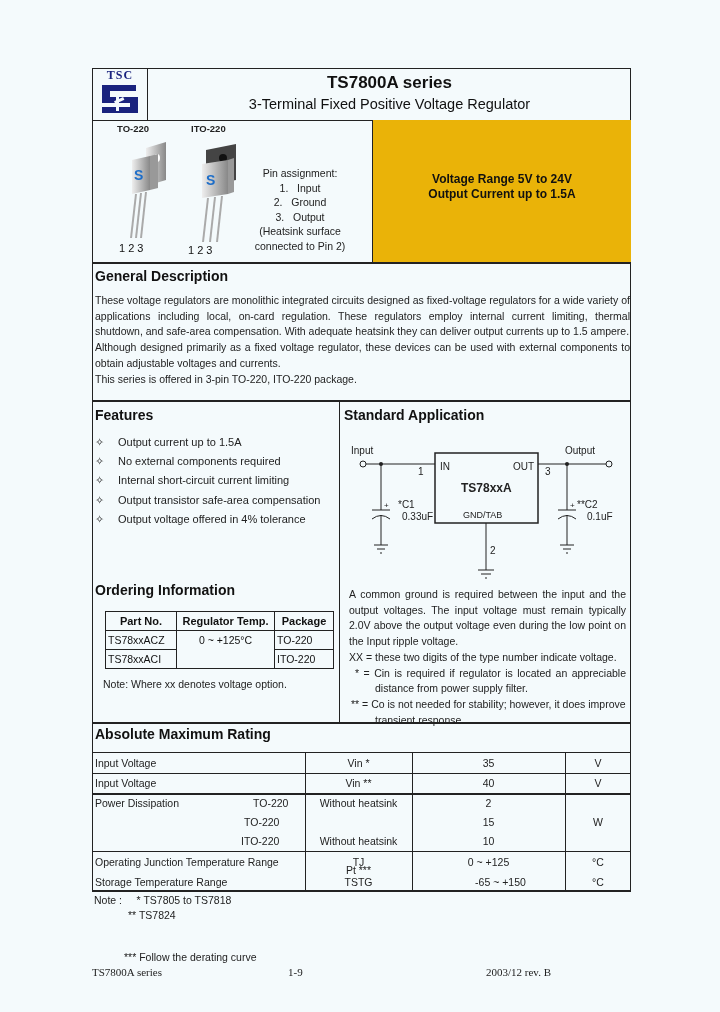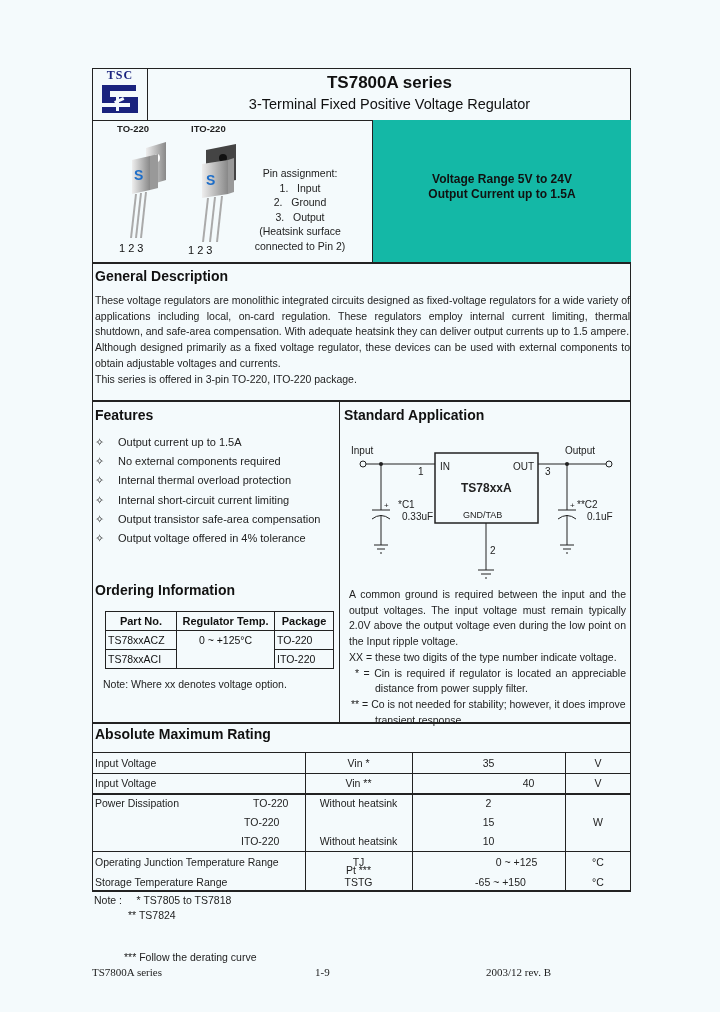--- a/index.html
+++ b/index.html
@@ -5,21 +5,21 @@
   html, body { margin:0; padding:0; }
   body { width:720px; height:1012px; background:#f4fafc; position:relative; font-family:"Liberation Sans", sans-serif; color:#111; overflow:hidden; }
   .abs { position:absolute; }
   .frame { position:absolute; left:92px; top:68px; width:539px; height:823px; border:1px solid #222; box-sizing:border-box; }
   .hline { position:absolute; height:0; border-top:1px solid #222; }
   .vline { position:absolute; width:0; border-left:1px solid #222; }
   .title { font-weight:bold; font-size:17px; }
   .subtitle { font-size:14.5px; }
   .h2 { font-weight:bold; font-size:14px; }
   .small { font-size:10.5px; color:#222; }
-  .gray { background:#14b8a6; }
+  .gray { background:#eab308; }
   .para { font-size:10.5px; line-height:15.7px; text-align:justify; color:#222; }
   .feat { font-size:11px; color:#222; }
   table.ord { border-collapse:collapse; font-size:10.5px; }
   table.ord td, table.ord th { border:1px solid #222; padding:0 2px; height:18px; }
   table.ord th { font-weight:bold; font-size:11px; }
   .rt { font-size:10.5px; color:#222; position:absolute; }
   .ctr { text-align:center; }
   .foot { font-family:"Liberation Serif", serif; font-size:11px; color:#222; position:absolute; }
 </style>
 </head>
@@ -96,21 +96,20 @@
   <div class="para">These voltage regulators are monolithic integrated circuits designed as fixed-voltage regulators for a wide variety of applications including local, on-card regulation. These regulators employ internal current limiting, thermal shutdown, and safe-area compensation. With adequate heatsink they can deliver output currents up to 1.5 ampere.</div>
   <div class="para">Although designed primarily as a fixed voltage regulator, these devices can be used with external components to obtain adjustable voltages and currents.</div>
   <div class="para">This series is offered in 3-pin TO-220, ITO-220 package.</div>
 </div>
 <div class="hline" style="left:92px; top:400px; width:539px; border-top-width:2px;"></div>
 
 <div class="abs h2" style="left:95px; top:407px;">Features</div>
 <div class="abs" style="left:95px; top:436px; width:240px;">
   <div class="feat" style="height:19.2px;"><span style="display:inline-block;width:23px;">✧</span><span>Output current up to 1.5A</span></div>
   <div class="feat" style="height:19.2px;"><span style="display:inline-block;width:23px;">✧</span><span>No external components required</span></div>
-  <div class="feat" style="height:19.2px;"><span style="display:inline-block;width:23px;">✧</span><span>Internal thermal overload protection</span></div>
   <div class="feat" style="height:19.2px;"><span style="display:inline-block;width:23px;">✧</span><span>Internal short-circuit current limiting</span></div>
   <div class="feat" style="height:19.2px;"><span style="display:inline-block;width:23px;">✧</span><span>Output transistor safe-area compensation</span></div>
   <div class="feat" style="height:19.2px;"><span style="display:inline-block;width:23px;">✧</span><span>Output voltage offered in 4% tolerance</span></div>
 </div>
 
 <div class="abs h2" style="left:95px; top:582px;">Ordering Information</div>
 <table class="ord abs" style="left:105px; top:611px;">
   <tbody>
       <tr>
     <th style="width:66px;">Part No.</th>
@@ -195,48 +194,48 @@
 
 <div>
   <div class="rt" style="left:95px; top:757px;">Input Voltage</div>
   <div class="rt ctr" style="left:305px; top:757px; width:107px;">Vin *</div>
   <div class="rt ctr" style="left:412px; top:757px; width:153px;">35</div>
   <div class="rt ctr" style="left:565px; top:757px; width:66px;">V</div>
 </div>
 <div>
   <div class="rt" style="left:95px; top:777px;">Input Voltage</div>
   <div class="rt ctr" style="left:305px; top:777px; width:107px;">Vin **</div>
-  <div class="rt ctr" style="left:424px; top:777px; width:153px;padding-left:28px;">40</div>
+  <div class="rt ctr" style="left:412px; top:777px; width:153px;">40</div>
   <div class="rt ctr" style="left:565px; top:777px; width:66px;">V</div>
 </div>
 <div>
   <div class="rt" style="left:95px; top:797px;">Power Dissipation</div>
   <div class="rt" style="left:253px; top:797px;">TO-220</div>
   <div class="rt ctr" style="left:305px; top:797px; width:107px;">Without heatsink</div>
   <div class="rt ctr" style="left:412px; top:797px; width:153px;">2</div>
   <div class="rt" style="left:244px; top:816px;">TO-220</div>
   <div class="rt ctr" style="left:305px; top:864px; width:107px;">Pt ***</div>
   <div class="rt ctr" style="left:412px; top:816px; width:153px;">15</div>
   <div class="rt ctr" style="left:565px; top:816px; width:66px;">W</div>
   <div class="rt" style="left:241px; top:835px;">ITO-220</div>
   <div class="rt ctr" style="left:305px; top:835px; width:107px;">Without heatsink</div>
   <div class="rt ctr" style="left:412px; top:835px; width:153px;">10</div>
 </div>
 <div>
   <div class="rt" style="left:95px; top:856px;">Operating Junction Temperature Range</div>
   <div class="rt ctr" style="left:305px; top:856px; width:107px;">TJ</div>
-  <div class="rt ctr" style="left:412px; top:856px; width:153px;margin-left:28px;">0 ~ +125</div>
+  <div class="rt ctr" style="left:412px; top:856px; width:153px;">0 ~ +125</div>
   <div class="rt ctr" style="left:565px; top:856px; width:66px;">°C</div>
 </div>
 <div>
   <div class="rt" style="left:95px; top:876px;">Storage Temperature Range</div>
   <div class="rt ctr" style="left:305px; top:876px; width:107px;">TSTG</div>
   <div class="rt ctr" style="left:412px; top:876px; width:153px;padding-left:12px;">-65 ~ +150</div>
   <div class="rt ctr" style="left:565px; top:876px; width:66px;">°C</div>
 </div>
 
 <div class="rt" style="left:94px; top:894px; white-space:pre;">Note :     * TS7805 to TS7818</div>
 <div class="rt" style="left:128px; top:909px;">** TS7824</div>
 <div class="rt" style="left:124px; top:923px;margin-top:28px;">*** Follow the derating curve</div>
 
 <div class="foot" style="left:92px; top:966px;">TS7800A series</div>
-<div class="foot" style="left:315px; top:966px;">1-9</div>
+<div class="foot" style="left:288px; top:966px;">1-9</div>
 <div class="foot" style="left:486px; top:966px;">2003/12 rev. B</div>
 
 </body></html>

